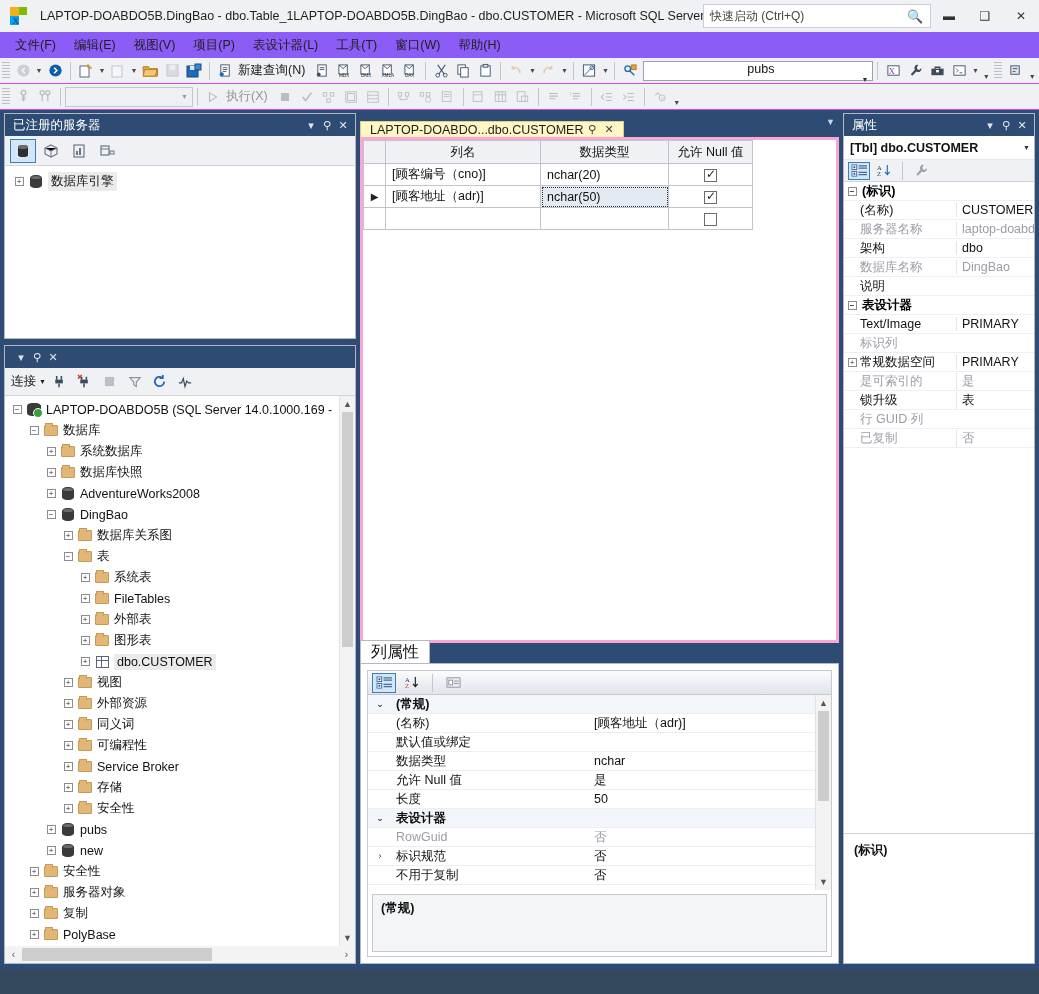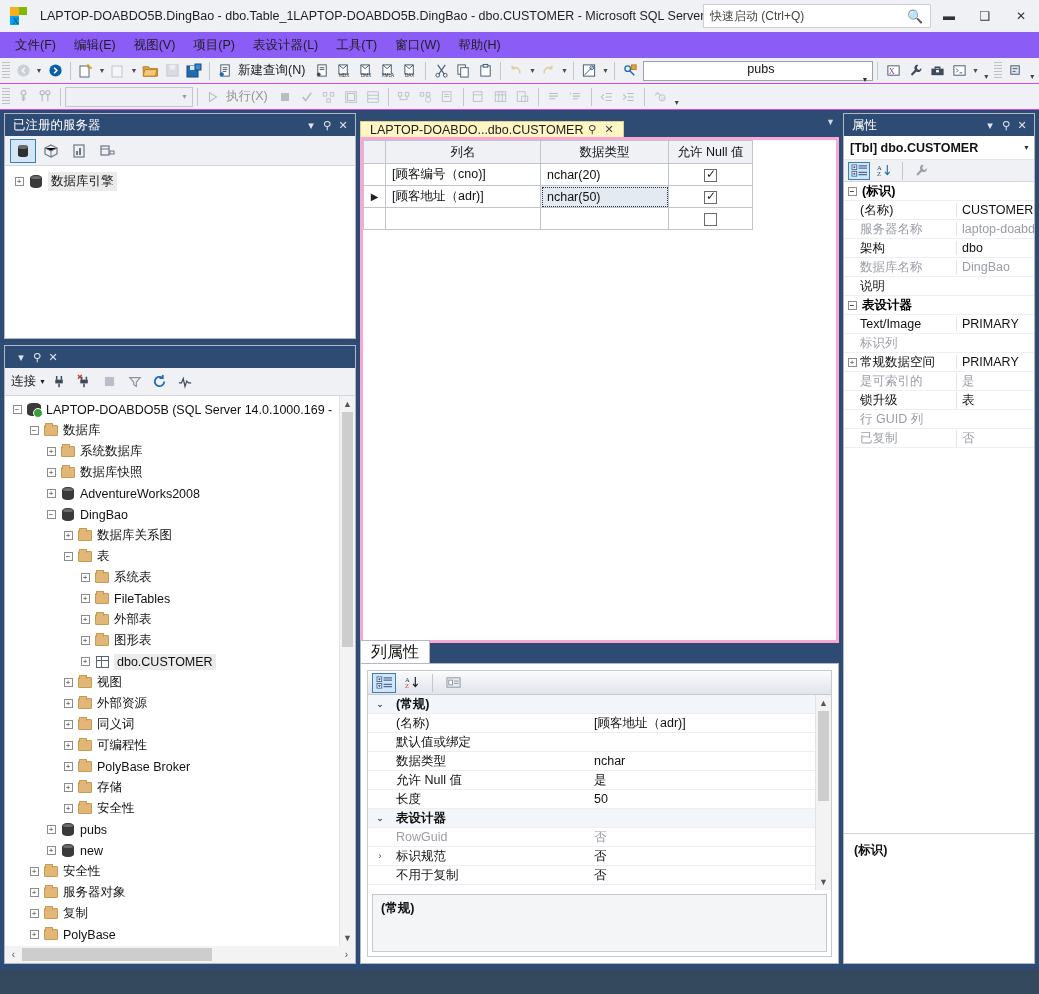--- a/index.html
+++ b/index.html
@@ -871,21 +871,21 @@
               </span>
               <span class="node-label">可编程性</span>
             </div>
             <div class="tree-row" style="padding-left: 55px;">
               <span class="expander">
                 <span class="box">+</span>
               </span>
               <span class="node-ico">
                 <span class="folder"></span>
               </span>
-              <span class="node-label">PolyBase Broker</span>
+              <span class="node-label">Service Broker</span>
             </div>
             <div class="tree-row" style="padding-left: 55px;">
               <span class="expander">
                 <span class="box">+</span>
               </span>
               <span class="node-ico">
                 <span class="folder"></span>
               </span>
               <span class="node-label">存储</span>
             </div>

